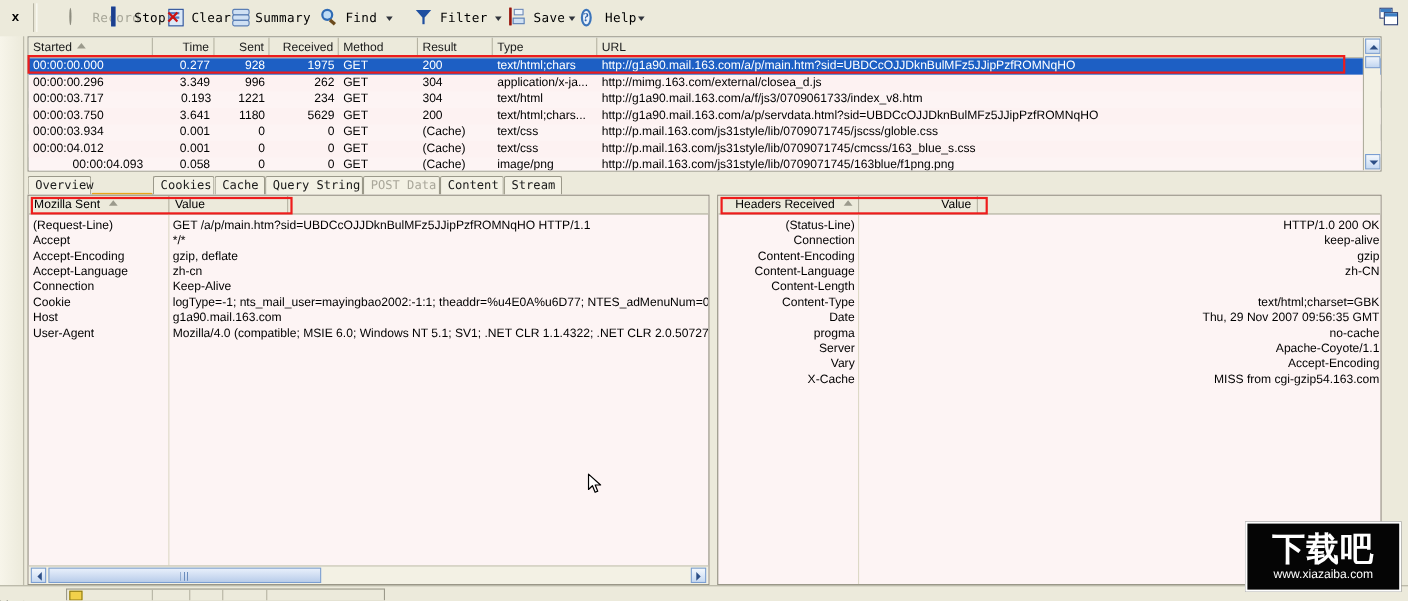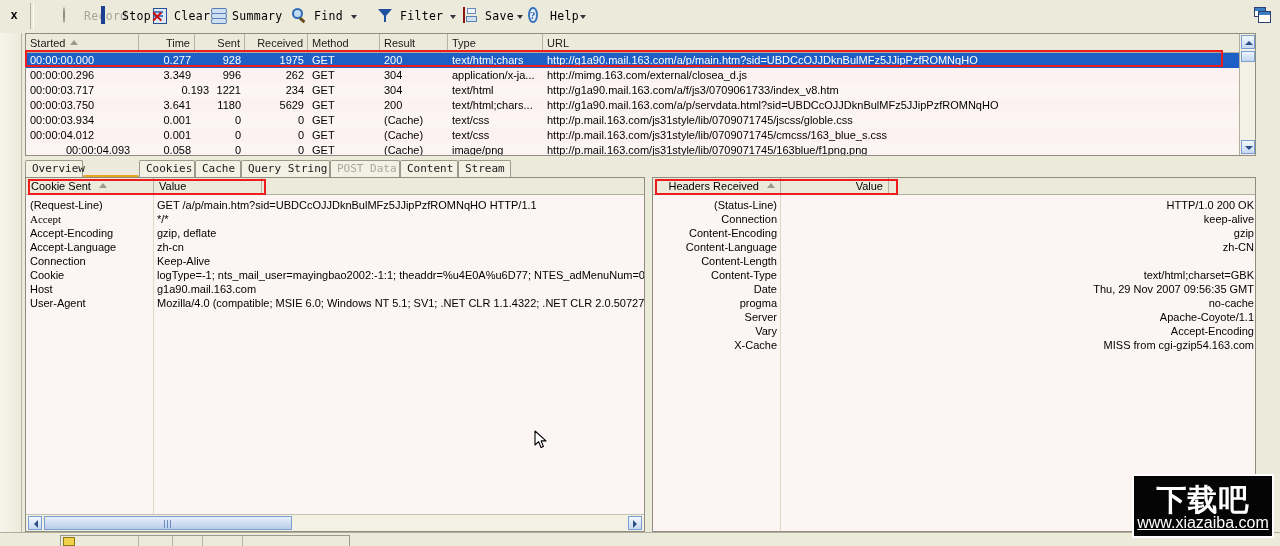--- a/index.html
+++ b/index.html
@@ -204,21 +204,21 @@
   #bottom-grid .bcell{position:absolute;top:0;height:11px;border-right:1px solid #b5b3a2;box-sizing:border-box;}
   #bottom-badge{position:absolute;left:2px;top:1px;width:12px;height:9px;background:#f2d14a;border:1px solid #8d7a16;box-sizing:border-box;}
 
   
   #watermark{
     position:absolute;right:6px;bottom:8px;width:142px;height:64px;
     background:#050505;border:2px solid #fff;box-sizing:border-box;
     display:flex;flex-direction:column;align-items:center;justify-content:center;
   }
   #wm-cn{color:#fff;font-family:"DejaVu Sans", sans-serif;font-size:30px;font-weight:bold;line-height:32px;letter-spacing:1px;}
-  #wm-url{color:#fff;font-family:"Liberation Sans", sans-serif;font-size:16px;line-height:13px;text-decoration:underline;}
+  #wm-url{color:#fff;font-family:"Liberation Sans", sans-serif;font-size:11px;line-height:13px;}
 
   
   #cursor{position:absolute;left:534px;top:430px;width:14px;height:20px;z-index:20;}
 </style>
 </head>
 <body>
 
 <div id="toolbar">
   <div id="close-x">x</div>
   <div id="tb-sep"></div>
@@ -318,21 +318,21 @@
         <div class="gc ralign" style="left: 113px; width: 56px;">3.349</div>
         <div class="gc ralign" style="left: 169px; width: 50px;">996</div>
         <div class="gc ralign" style="left: 219px; width: 63px;">262</div>
         <div class="gc" style="left: 282px; width: 72px;">GET</div>
         <div class="gc" style="left: 354px; width: 68px;">304</div>
         <div class="gc" style="left: 422px; width: 95px;">application/x-ja...</div>
         <div class="gc" style="left: 517px; width: 698px;">http://mimg.163.com/external/closea_d.js</div>
       </div>
       <div class="grow" style="top: 30px;">
         <div class="gc" style="left: 0px; width: 113px;">00:00:03.717</div>
-        <div class="gc ralign" style="left: 131px; width: 56px;">0.193</div>
+        <div class="gc ralign" style="left: 114px; width: 56px;">0.193</div>
         <div class="gc ralign" style="left: 169px; width: 50px;">1221</div>
         <div class="gc ralign" style="left: 219px; width: 63px;">234</div>
         <div class="gc" style="left: 282px; width: 72px;">GET</div>
         <div class="gc" style="left: 354px; width: 68px;">304</div>
         <div class="gc" style="left: 422px; width: 95px;">text/html</div>
         <div class="gc" style="left: 517px; width: 698px;">http://g1a90.mail.163.com/a/f/js3/0709061733/index_v8.htm</div>
       </div>
       <div class="grow odd" style="top: 45px;">
         <div class="gc" style="left: 0px; width: 113px;">00:00:03.750</div>
         <div class="gc ralign" style="left: 113px; width: 56px;">3.641</div>
@@ -393,35 +393,35 @@
     <div class="tab" style="left: 170px; width: 46px;">Cache</div>
     <div class="tab" style="left: 216px; width: 89px;">Query String</div>
     <div class="tab dim" style="left: 305px; width: 70px;">POST Data</div>
     <div class="tab" style="left: 375px; width: 58px;">Content</div>
     <div class="tab" style="left: 433px; width: 53px;">Stream</div>
   </div>
 
 <div class="pane" id="pane-sent">
   <div class="pane-head">
     <div class="ph" style="left:0;width:128px">
-      <span>Cookie Sent</span>
+      <span>Mozilla Sent</span>
       <span class="sortmark"></span>
     </div>
     <div class="ph" style="left:128px;width:108px">
       <span>Value</span>
     </div>
   </div>
   <div class="colsplit" style="left:127px;height:321px"></div>
   <div id="sent-rows">
       <div class="hrow" style="top: 20px; width: 100%;">
         <div class="hname" style="width: 120px;">(Request-Line)</div>
         <div class="hval" style="left: 131px; width: 487px;">GET /a/p/main.htm?sid=UBDCcOJJDknBulMFz5JJipPzfROMNqHO HTTP/1.1</div>
       </div>
       <div class="hrow" style="top: 34px; width: 100%;">
-        <div class="hname" style="width: 120px; font-family: Liberation Serif, serif;">Accept</div>
+        <div class="hname" style="width: 120px;">Accept</div>
         <div class="hval" style="left: 131px; width: 487px;">*/*</div>
       </div>
       <div class="hrow" style="top: 48px; width: 100%;">
         <div class="hname" style="width: 120px;">Accept-Encoding</div>
         <div class="hval" style="left: 131px; width: 487px;">gzip, deflate</div>
       </div>
       <div class="hrow" style="top: 62px; width: 100%;">
         <div class="hname" style="width: 120px;">Accept-Language</div>
         <div class="hval" style="left: 131px; width: 487px;">zh-cn</div>
       </div>

